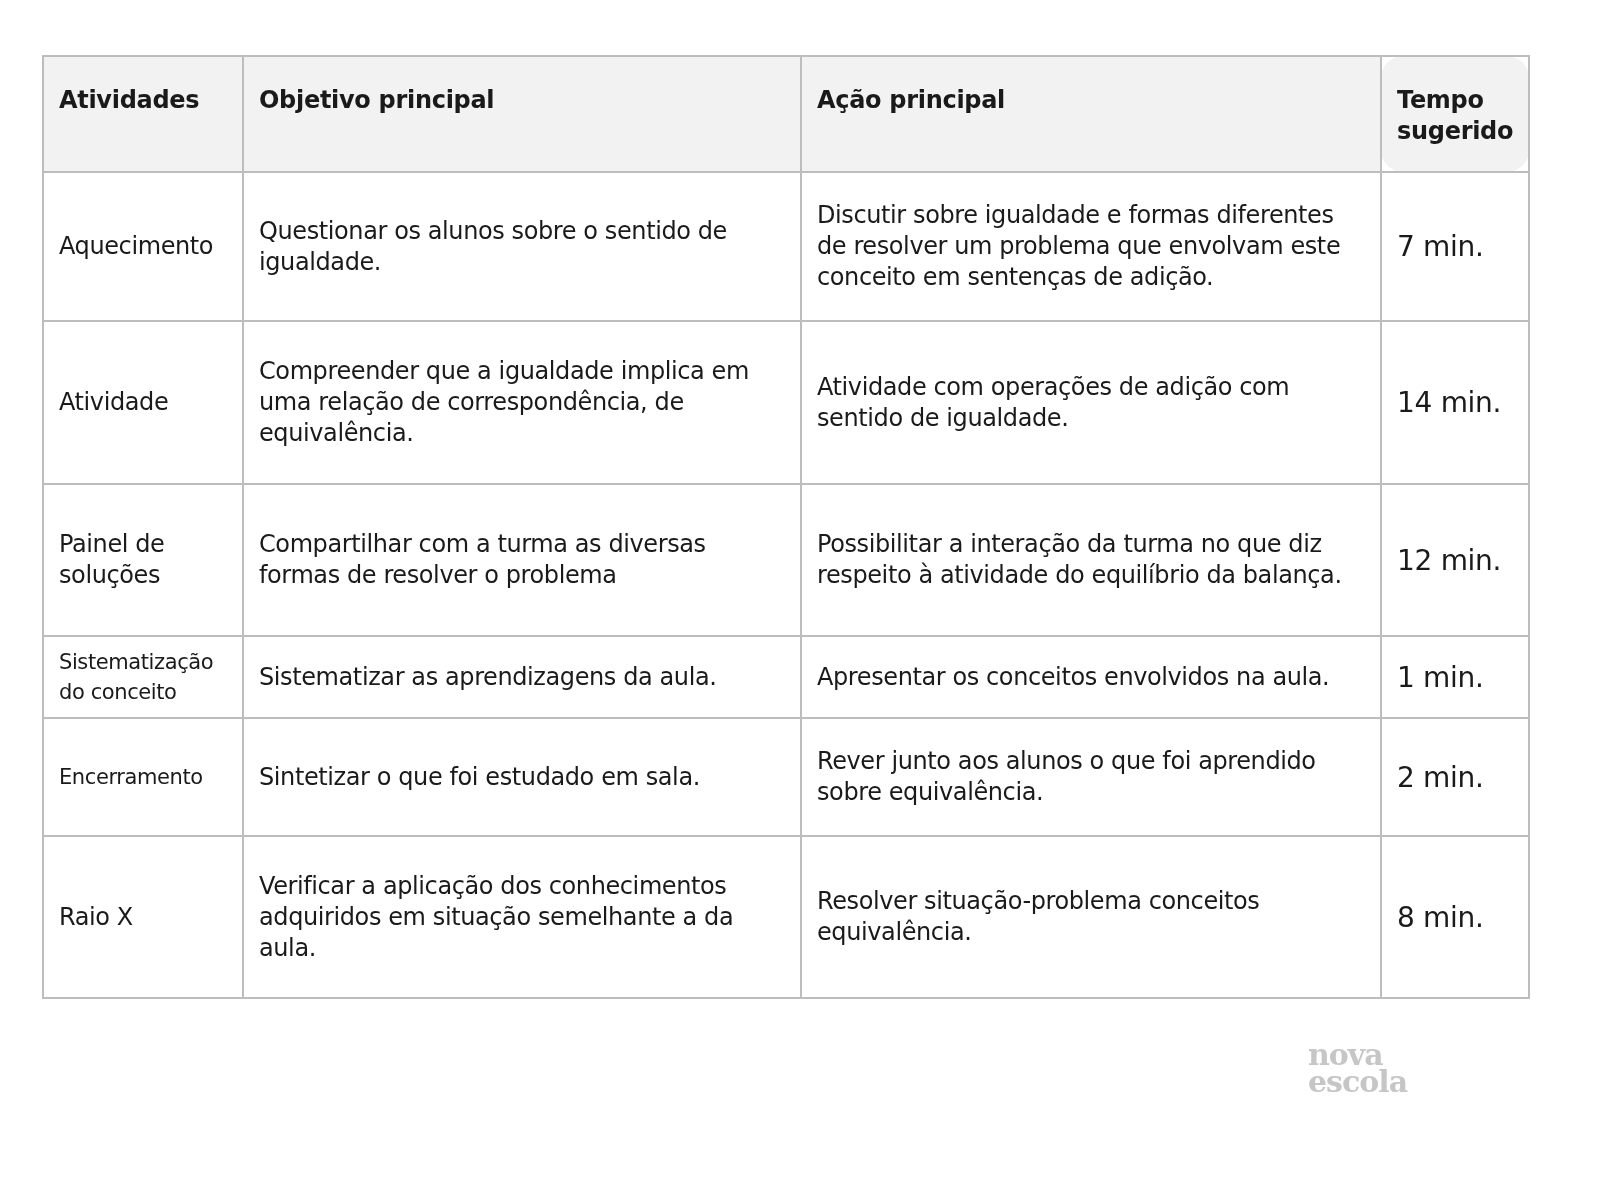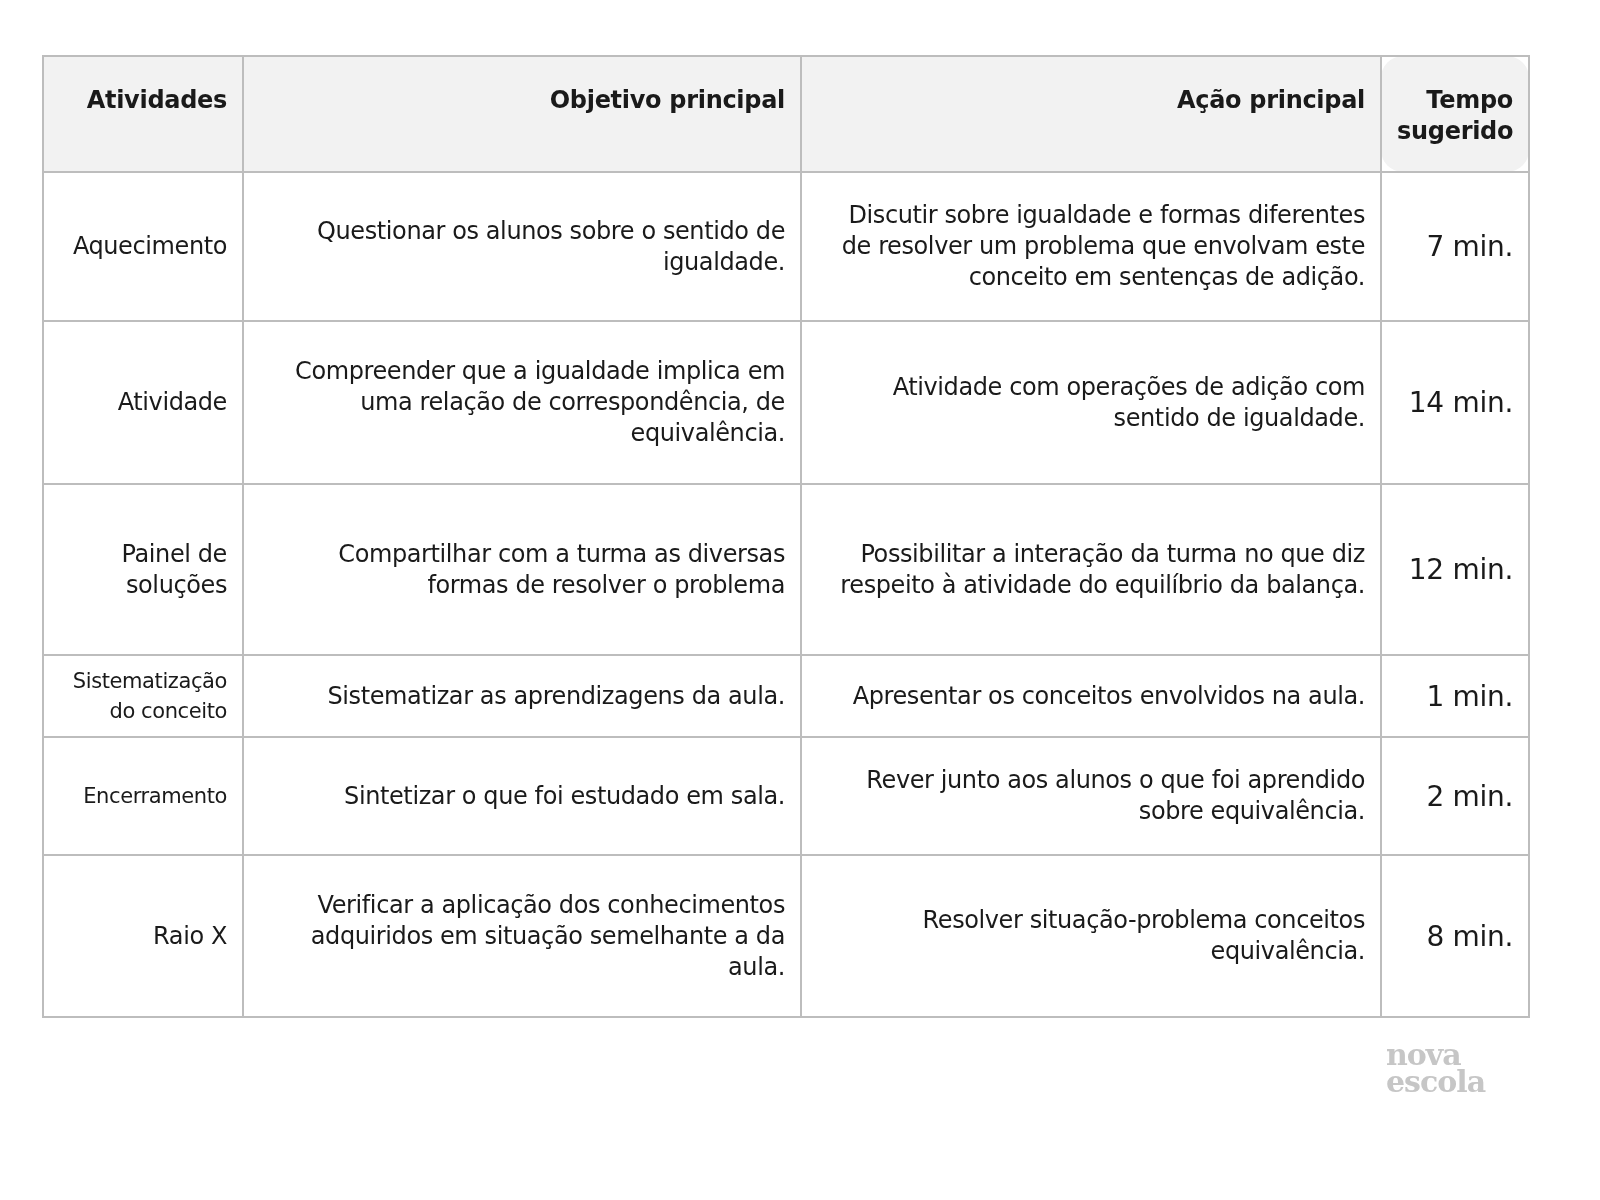--- a/index.html
+++ b/index.html
@@ -6,21 +6,21 @@
     body { width: 1600px; height: 1200px; position: relative; font-family: "DejaVu Sans", sans-serif; color: #1a1a1a; }
     .plan-table {
       position: absolute; left: 42px; top: 55px;
       border-collapse: collapse; table-layout: fixed;
       width: 1486px;
     }
     .plan-table th, .plan-table td {
       border: 2px solid #bdbdbd;
       padding: 0 15px;
       vertical-align: middle;
-      text-align: right;
+      text-align: left;
     }
     .plan-table th {
       background: #f2f2f2;
       font-weight: bold;
       font-size: 24px;
       line-height: 31px;
       height: 116px;
       vertical-align: top;
       padding-top: 28px;
       box-sizing: border-box;
@@ -31,21 +31,21 @@
       line-height: 31px;
       letter-spacing: -0.4px;
     }
     .col-act { width: 200px; }
     .col-obj { width: 558px; }
     .col-acao { width: 580px; }
     .col-tempo { width: 148px; }
     td.tempo { font-size: 28px; letter-spacing: -0.3px; }
     td.small { font-size: 21px; line-height: 30px; }
     .logo {
-      position: absolute; left: 1386px; top: 1041px;
+      position: absolute; left: 1308px; top: 1041px;
       font-family: "DejaVu Serif", serif; font-weight: bold;
       color: #c6c6c6; font-size: 30px; line-height: 27px;
       letter-spacing: -1px;
     }
   </style>
 </head>
 <body>
 
 <table class="plan-table">
   <colgroup>
@@ -68,21 +68,21 @@
       <td>Questionar os alunos sobre o sentido de igualdade.</td>
       <td>Discutir sobre igualdade e formas diferentes de resolver um problema que envolvam este conceito em sentenças de adição.</td>
       <td class="tempo">7 min.</td>
     </tr>
     <tr style="height:163px;">
       <td>Atividade</td>
       <td>Compreender que a igualdade implica em uma relação de correspondência, de equivalência.</td>
       <td>Atividade com operações de adição com sentido de igualdade.</td>
       <td class="tempo">14 min.</td>
     </tr>
-    <tr style="height:171px;">
+    <tr style="height:152px;">
       <td>Painel de soluções</td>
       <td>Compartilhar com a turma as diversas formas de resolver o problema</td>
       <td>Possibilitar a interação da turma no que diz respeito à atividade do equilíbrio da balança.</td>
       <td class="tempo">12 min.</td>
     </tr>
     <tr style="height:82px;">
       <td class="small">Sistematização do conceito</td>
       <td>Sistematizar as aprendizagens da aula.</td>
       <td>Apresentar os conceitos envolvidos na aula.</td>
       <td class="tempo">1 min.</td>

